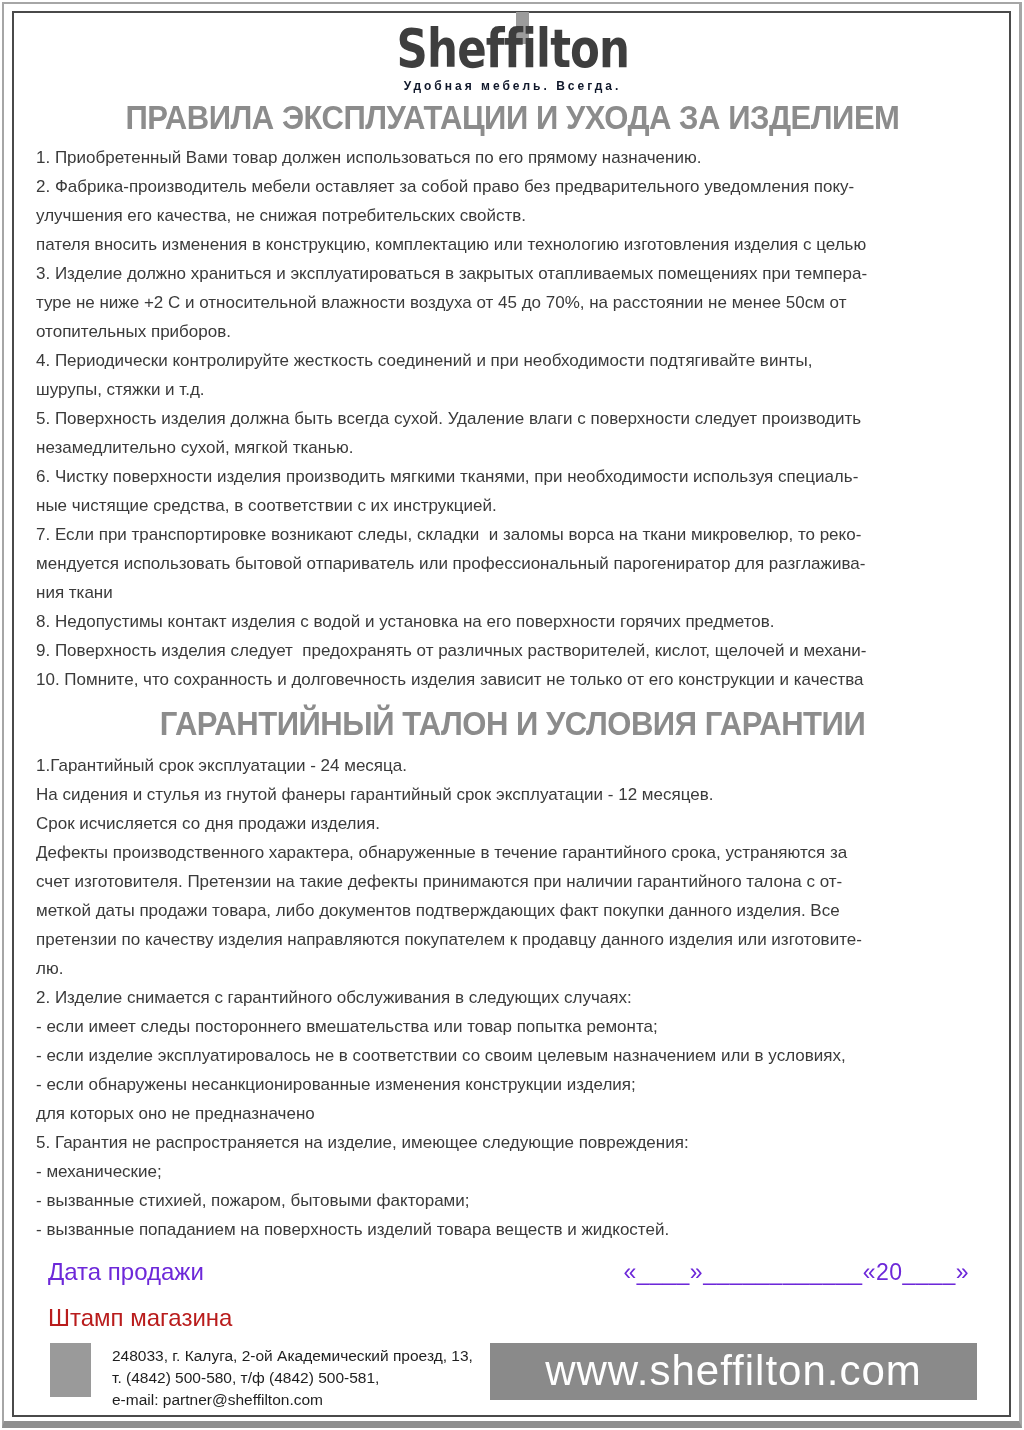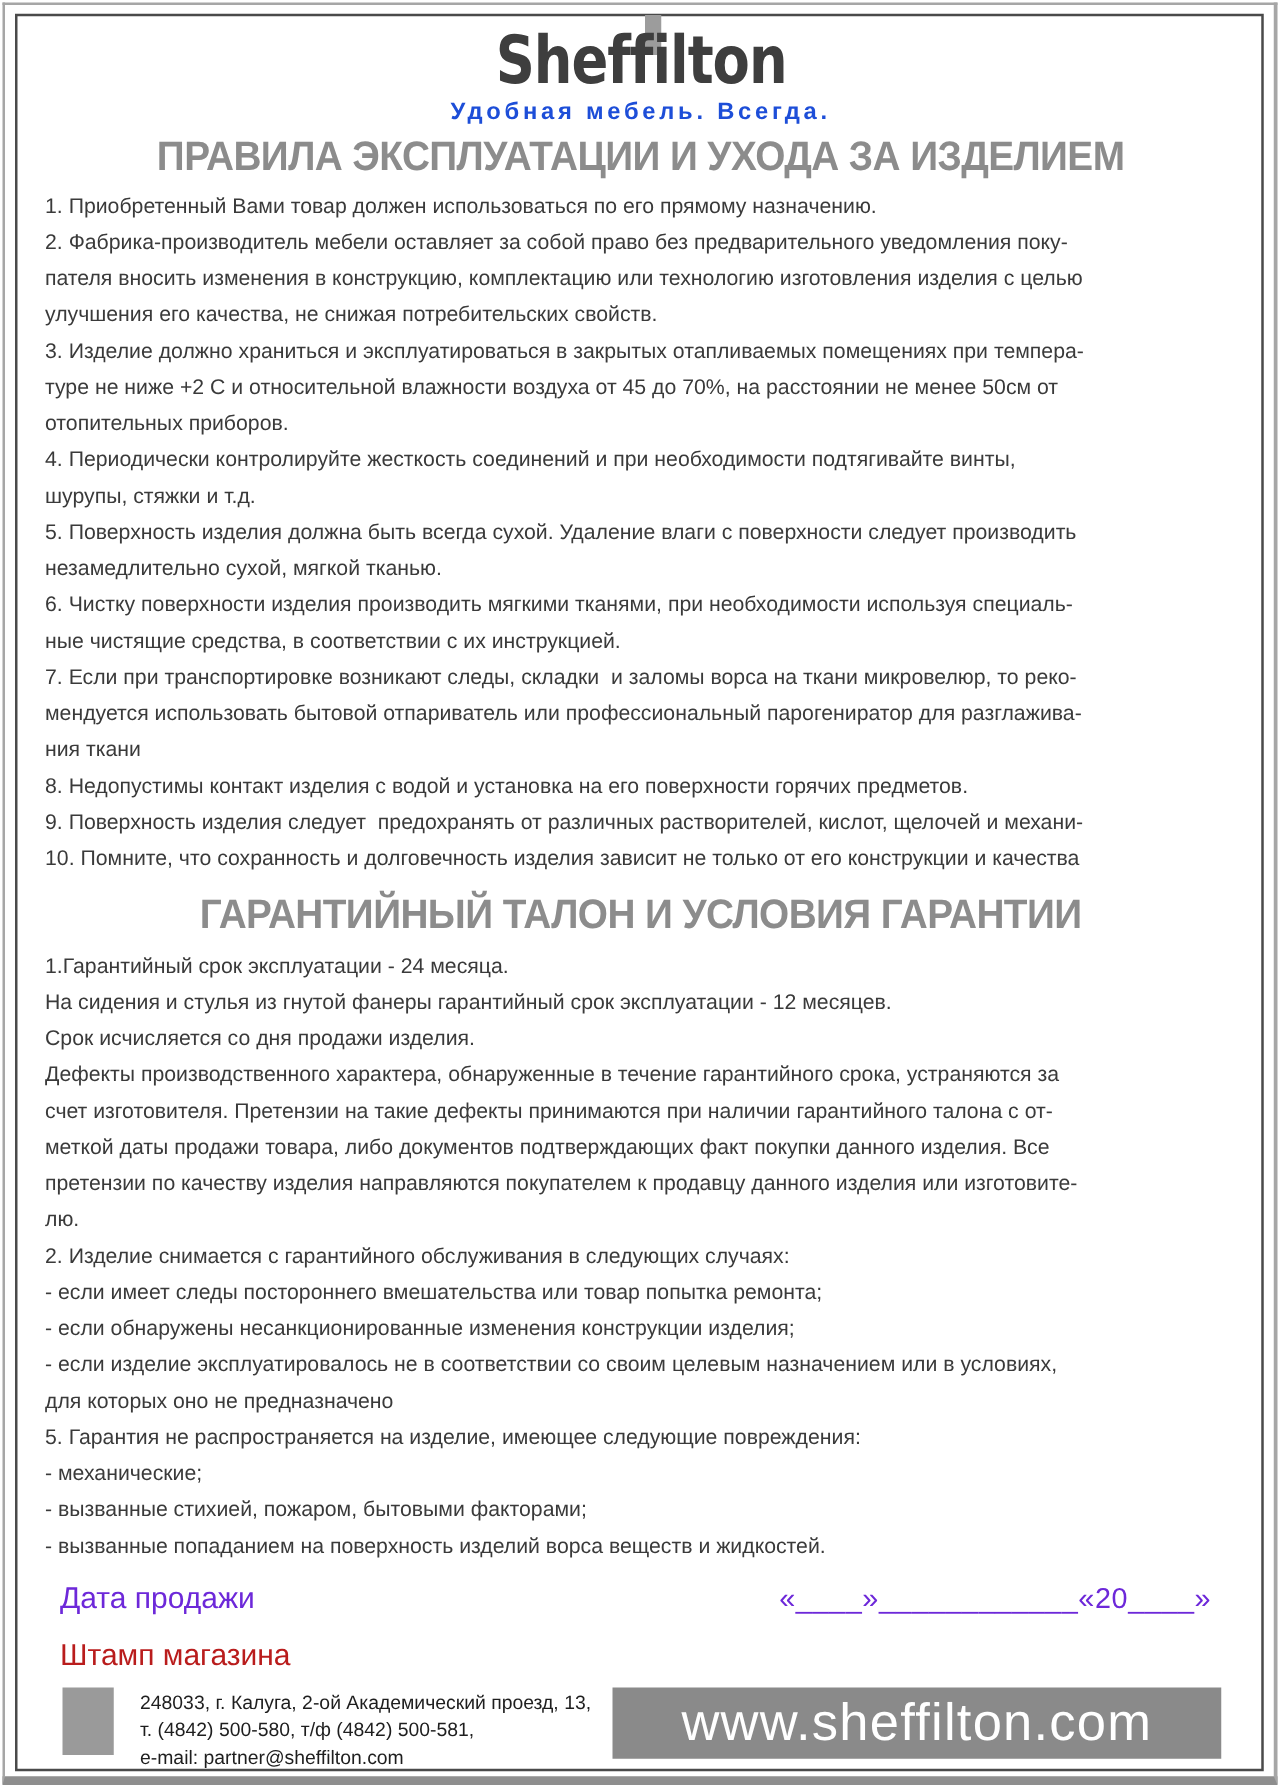--- a/index.html
+++ b/index.html
@@ -28,22 +28,22 @@
     position:absolute; z-index:0; top:-9px; left:50%; margin-left:3px;
     width:13px; height:32px; background:#9c9c9c;
   }
   .logo-text {
     position:relative; z-index:1; display:inline-block;
     font-family:"DejaVu Sans", sans-serif; font-weight:bold;
     font-size:53px; color:#3e3e3e; letter-spacing:-1px;
     transform:scaleX(0.82); transform-origin:center; line-height:1.05;
   }
   .tagline {
-    margin-top:3px; font-size:19px; font-weight:bold;
-    letter-spacing:3px; color:#1d4ed8;
+    margin-top:3px; font-size:12px; font-weight:bold;
+    letter-spacing:3px; color:#0f172a;
   }
   .sec-title {
     margin:9px 0 0 0; text-align:center; font-weight:bold;
     font-size:33px; line-height:1.05; color:#8c8c8c;
     transform:scaleX(0.94); transform-origin:center;
     white-space:nowrap; letter-spacing:-0.5px;
   }
   .body-lines { margin-top:8px; font-size:17px; line-height:29px; color:#3a3a3a; }
   .tline { white-space:pre; }
   .h2m { margin-top:13px; }
@@ -83,22 +83,22 @@
         <span class="logo-text">Sheffilton</span>
       </span>
       <div class="tagline">Удобная мебель. Всегда.</div>
     </div>
 
     <div class="sec-title">ПРАВИЛА ЭКСПЛУАТАЦИИ И УХОДА ЗА ИЗДЕЛИЕМ</div>
 
     <div class="body-lines">
         <div class="tline">1. Приобретенный Вами товар должен использоваться по его прямому назначению.</div>
         <div class="tline">2. Фабрика-производитель мебели оставляет за собой право без предварительного уведомления поку-</div>
+        <div class="tline">улучшения его качества, не снижая потребительских свойств.</div>
         <div class="tline">пателя вносить изменения в конструкцию, комплектацию или технологию изготовления изделия с целью</div>
-        <div class="tline">улучшения его качества, не снижая потребительских свойств.</div>
         <div class="tline">3. Изделие должно храниться и эксплуатироваться в закрытых отапливаемых помещениях при темпера-</div>
         <div class="tline">туре не ниже +2 С и относительной влажности воздуха от 45 до 70%, на расстоянии не менее 50см от</div>
         <div class="tline">отопительных приборов.</div>
         <div class="tline">4. Периодически контролируйте жесткость соединений и при необходимости подтягивайте винты,</div>
         <div class="tline">шурупы, стяжки и т.д.</div>
         <div class="tline">5. Поверхность изделия должна быть всегда сухой. Удаление влаги с поверхности следует производить</div>
         <div class="tline">незамедлительно сухой, мягкой тканью.</div>
         <div class="tline">6. Чистку поверхности изделия производить мягкими тканями, при необходимости используя специаль-</div>
         <div class="tline">ные чистящие средства, в соответствии с их инструкцией.</div>
         <div class="tline">7. Если при транспортировке возникают следы, складки  и заломы ворса на ткани микровелюр, то реко-</div>
@@ -115,27 +115,27 @@
         <div class="tline">1.Гарантийный срок эксплуатации - 24 месяца.</div>
         <div class="tline">На сидения и стулья из гнутой фанеры гарантийный срок эксплуатации - 12 месяцев.</div>
         <div class="tline">Срок исчисляется со дня продажи изделия.</div>
         <div class="tline">Дефекты производственного характера, обнаруженные в течение гарантийного срока, устраняются за</div>
         <div class="tline">счет изготовителя. Претензии на такие дефекты принимаются при наличии гарантийного талона с от-</div>
         <div class="tline">меткой даты продажи товара, либо документов подтверждающих факт покупки данного изделия. Все</div>
         <div class="tline">претензии по качеству изделия направляются покупателем к продавцу данного изделия или изготовите-</div>
         <div class="tline">лю.</div>
         <div class="tline">2. Изделие снимается с гарантийного обслуживания в следующих случаях:</div>
         <div class="tline">- если имеет следы постороннего вмешательства или товар попытка ремонта;</div>
+        <div class="tline">- если изделие эксплуатировалось не в соответствии со своим целевым назначением или в условиях,</div>
         <div class="tline">- если обнаружены несанкционированные изменения конструкции изделия;</div>
-        <div class="tline">- если изделие эксплуатировалось не в соответствии со своим целевым назначением или в условиях,</div>
         <div class="tline">для которых оно не предназначено</div>
         <div class="tline">5. Гарантия не распространяется на изделие, имеющее следующие повреждения:</div>
         <div class="tline">- механические;</div>
         <div class="tline">- вызванные стихией, пожаром, бытовыми факторами;</div>
-        <div class="tline">- вызванные попаданием на поверхность изделий ворса веществ и жидкостей.</div>
+        <div class="tline">- вызванные попаданием на поверхность изделий товара веществ и жидкостей.</div>
       </div>
 
     <div class="date-row">
       <span class="date-label">Дата продажи</span>
       <span class="date-blank">«____»____________«20____»</span>
     </div>
 
     <div class="stamp">Штамп магазина</div>
 
     <div class="footer">

